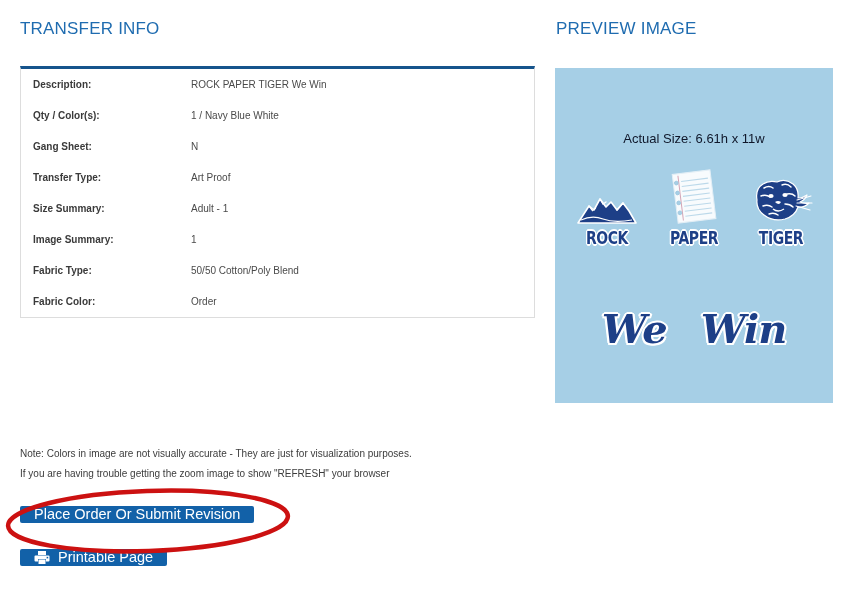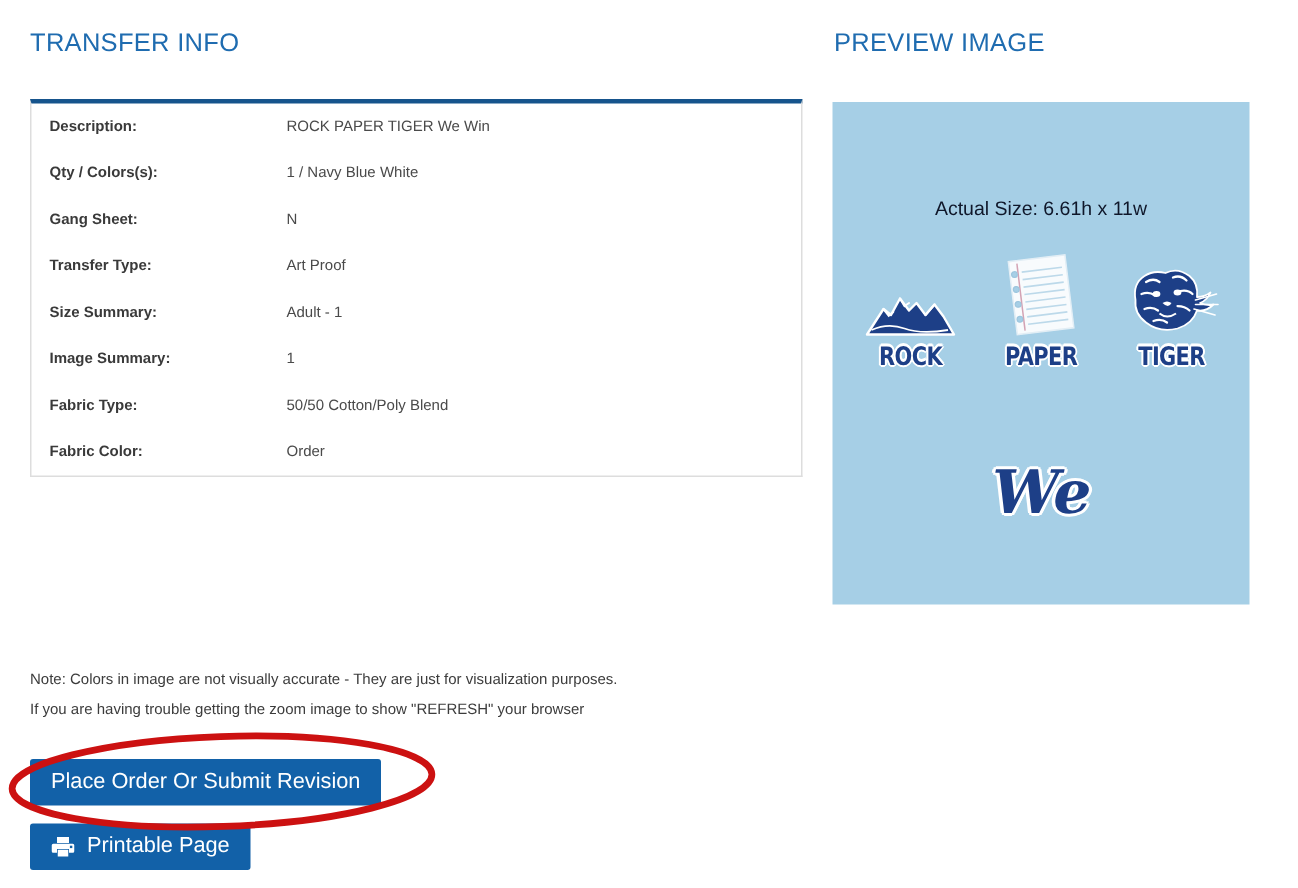--- a/index.html
+++ b/index.html
@@ -151,21 +151,21 @@
   
   .btn {
     position: absolute;
     background: #1261a8;
     color: #ffffff;
     border: 0;
     font-family: "Liberation Sans", sans-serif;
     font-size: 14.5px;
     line-height: 1;
     padding: 0 14px;
-    height: 31px;
+    height: 17px;
     display: inline-flex;
     align-items: center;
     gap: 8px;
     cursor: pointer;
     border-radius: 2px;
     white-space: nowrap;
   }
   #place-order-button { left: 20px; top: 506px; }
   #printable-page-button { left: 20px; top: 549px; }
 
@@ -187,21 +187,21 @@
 <div class="section-heading" id="transfer-heading">TRANSFER INFO</div>
 
 <div class="info-table">
   <table>
     <tbody>
       <tr>
         <td class="label">Description:</td>
         <td class="value">ROCK PAPER TIGER We Win</td>
       </tr>
       <tr>
-        <td class="label">Qty / Colors(s):</td>
+        <td class="label">Qty / Color(s):</td>
         <td class="value">1 / Navy Blue White</td>
       </tr>
       <tr>
         <td class="label">Gang Sheet:</td>
         <td class="value">N</td>
       </tr>
       <tr>
         <td class="label">Transfer Type:</td>
         <td class="value">Art Proof</td>
       </tr>
@@ -300,20 +300,21 @@
           </g>
         </svg>
       </div>
       <div class="icon-word">TIGER</div>
     </div>
 
   </div>
 
   <div class="script-row">
     <div class="script-word">We</div>
+    <div class="script-word">Win</div>
   </div>
 
 </div>
 
 <div class="note">
   <div>Note: Colors in image are not visually accurate - They are just for visualization purposes.</div>
   <div>If you are having trouble getting the zoom image to show "REFRESH" your browser</div>
 </div>
 
 <button class="btn" id="place-order-button">Place Order Or Submit Revision</button>

